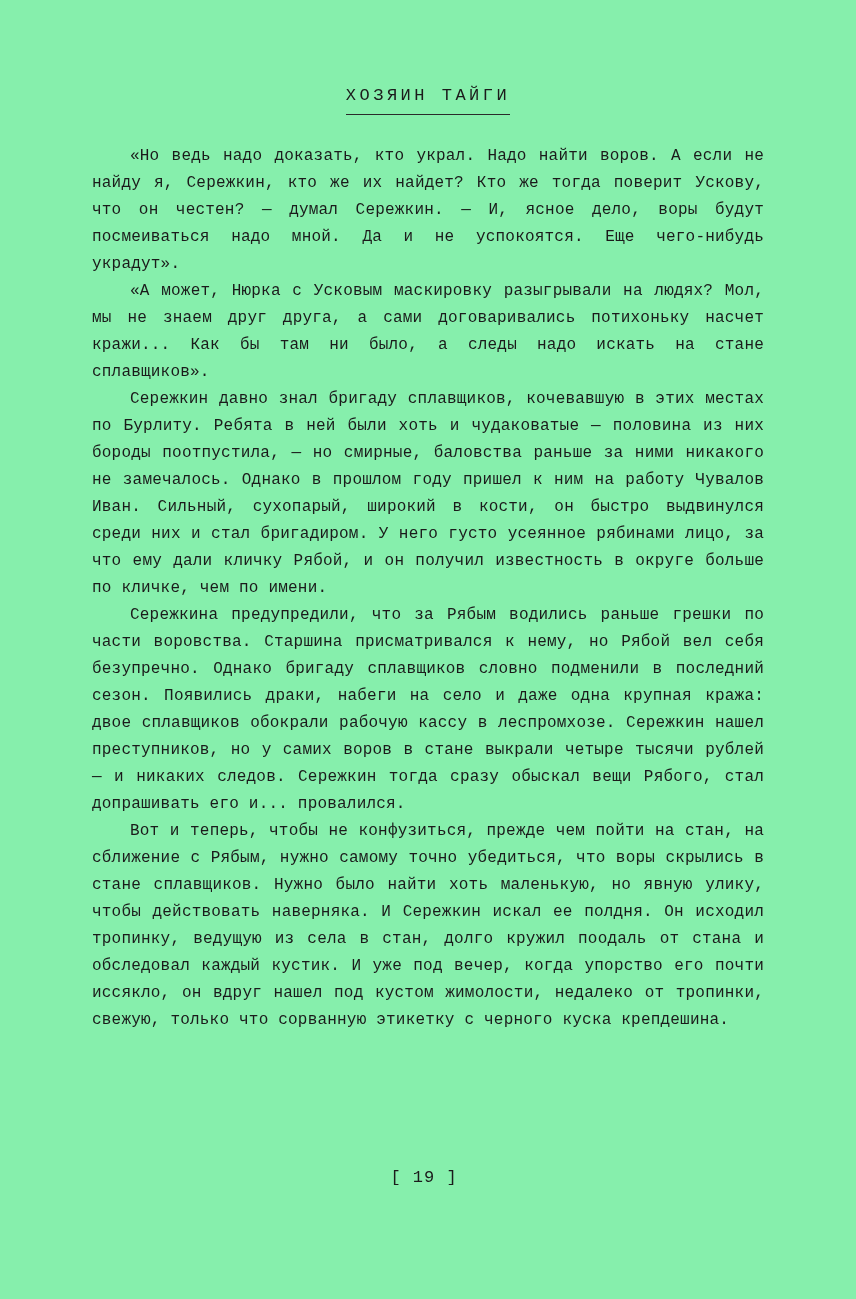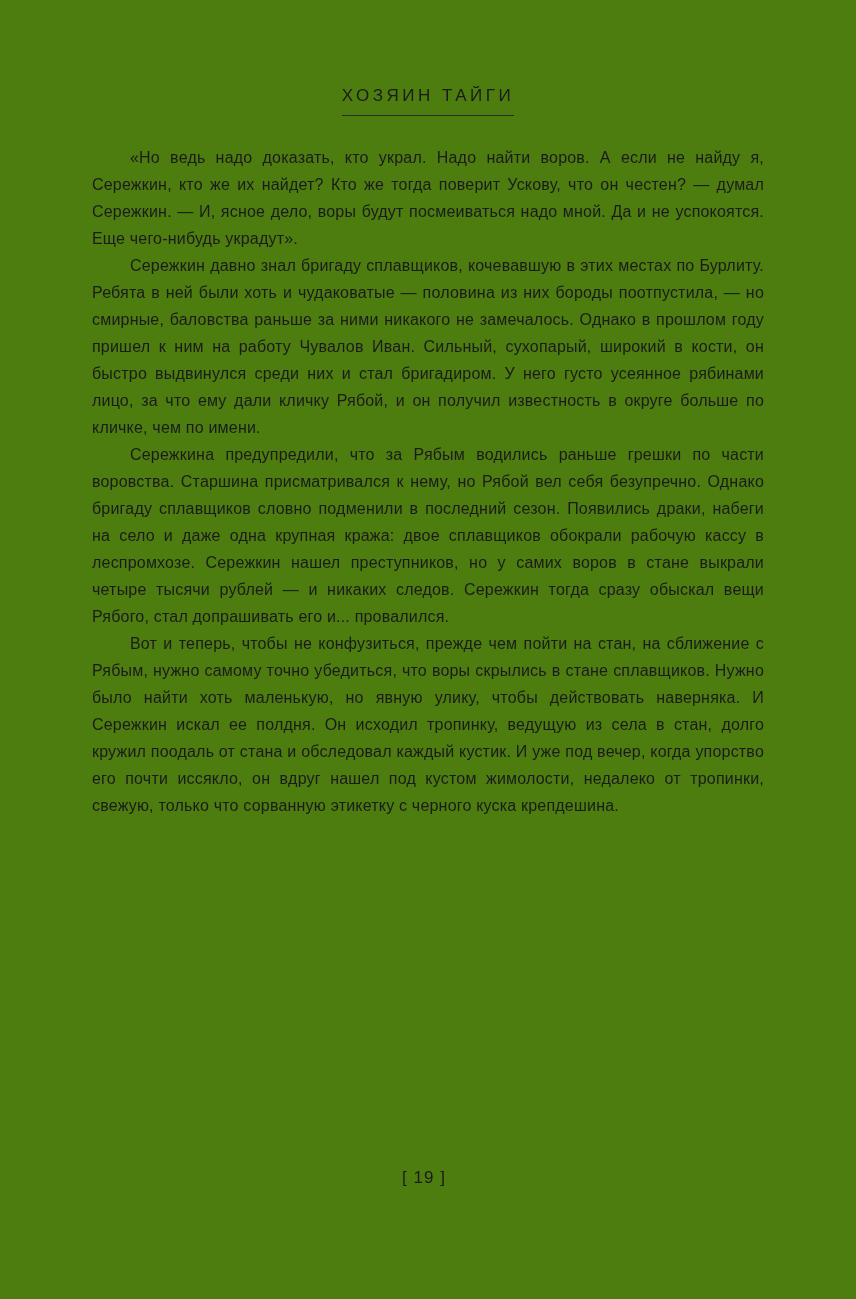--- a/index.html
+++ b/index.html
@@ -5,23 +5,23 @@
   html, body {
     margin: 0;
     padding: 0;
     background: #e8e8e8;
   }
   .page {
     position: relative;
     width: 856px;
     height: 1299px;
     margin: 0 auto;
-    background: #4d7c0f;
+    background: #86efac;
     color: #1b1b1b;
-    font-family: Liberation Sans, sans-serif;
+    font-family: Liberation Mono, monospace;
     overflow: hidden;
     box-sizing: border-box;
   }
   .running-header {
     padding-top: 86px;
     text-align: center;
   }
   .header-title {
     display: inline-block;
     font-size: 17px;
@@ -59,20 +59,21 @@
 <body>
 
 <div class="page">
 
   <div class="running-header">
     <div class="header-title">ХОЗЯИН ТАЙГИ</div>
   </div>
 
   <div class="body-text">
     <p>«Но ведь надо доказать, кто украл. Надо найти воров. А если не найду я, Сережкин, кто же их найдет? Кто же тогда поверит Ускову, что он честен? — думал Сережкин. — И, ясное дело, воры будут посмеиваться надо мной. Да и не успокоятся. Еще чего-нибудь украдут».</p>
+    <p>«А может, Нюрка с Усковым маскировку разыгрывали на людях? Мол, мы не знаем друг друга, а сами договаривались потихоньку насчет кражи... Как бы там ни было, а следы надо искать на стане сплавщиков».</p>
     <p>Сережкин давно знал бригаду сплавщиков, кочевавшую в этих местах по Бурлиту. Ребята в ней были хоть и чудаковатые — половина из них бороды поотпустила, — но смирные, баловства раньше за ними никакого не замечалось. Однако в прошлом году пришел к ним на работу Чувалов Иван. Сильный, сухопарый, широкий в кости, он быстро выдвинулся среди них и стал бригадиром. У него густо усеянное рябинами лицо, за что ему дали кличку Рябой, и он получил известность в округе больше по кличке, чем по имени.</p>
     <p>Сережкина предупредили, что за Рябым водились раньше грешки по части воровства. Старшина присматривался к нему, но Рябой вел себя безупречно. Однако бригаду сплавщиков словно подменили в последний сезон. Появились драки, набеги на село и даже одна крупная кража: двое сплавщиков обокрали рабочую кассу в леспромхозе. Сережкин нашел преступников, но у самих воров в стане выкрали четыре тысячи рублей — и никаких следов. Сережкин тогда сразу обыскал вещи Рябого, стал допрашивать его и... провалился.</p>
     <p>Вот и теперь, чтобы не конфузиться, прежде чем пойти на стан, на сближение с Рябым, нужно самому точно убедиться, что воры скрылись в стане сплавщиков. Нужно было найти хоть маленькую, но явную улику, чтобы действовать наверняка. И Сережкин искал ее полдня. Он исходил тропинку, ведущую из села в стан, долго кружил поодаль от стана и обследовал каждый кустик. И уже под вечер, когда упорство его почти иссякло, он вдруг нашел под кустом жимолости, недалеко от тропинки, свежую, только что сорванную этикетку с черного куска крепдешина.</p>
   </div>
 
   <div class="page-number">[ 19 ]</div>
 
 </div>
 
 </body></html>

